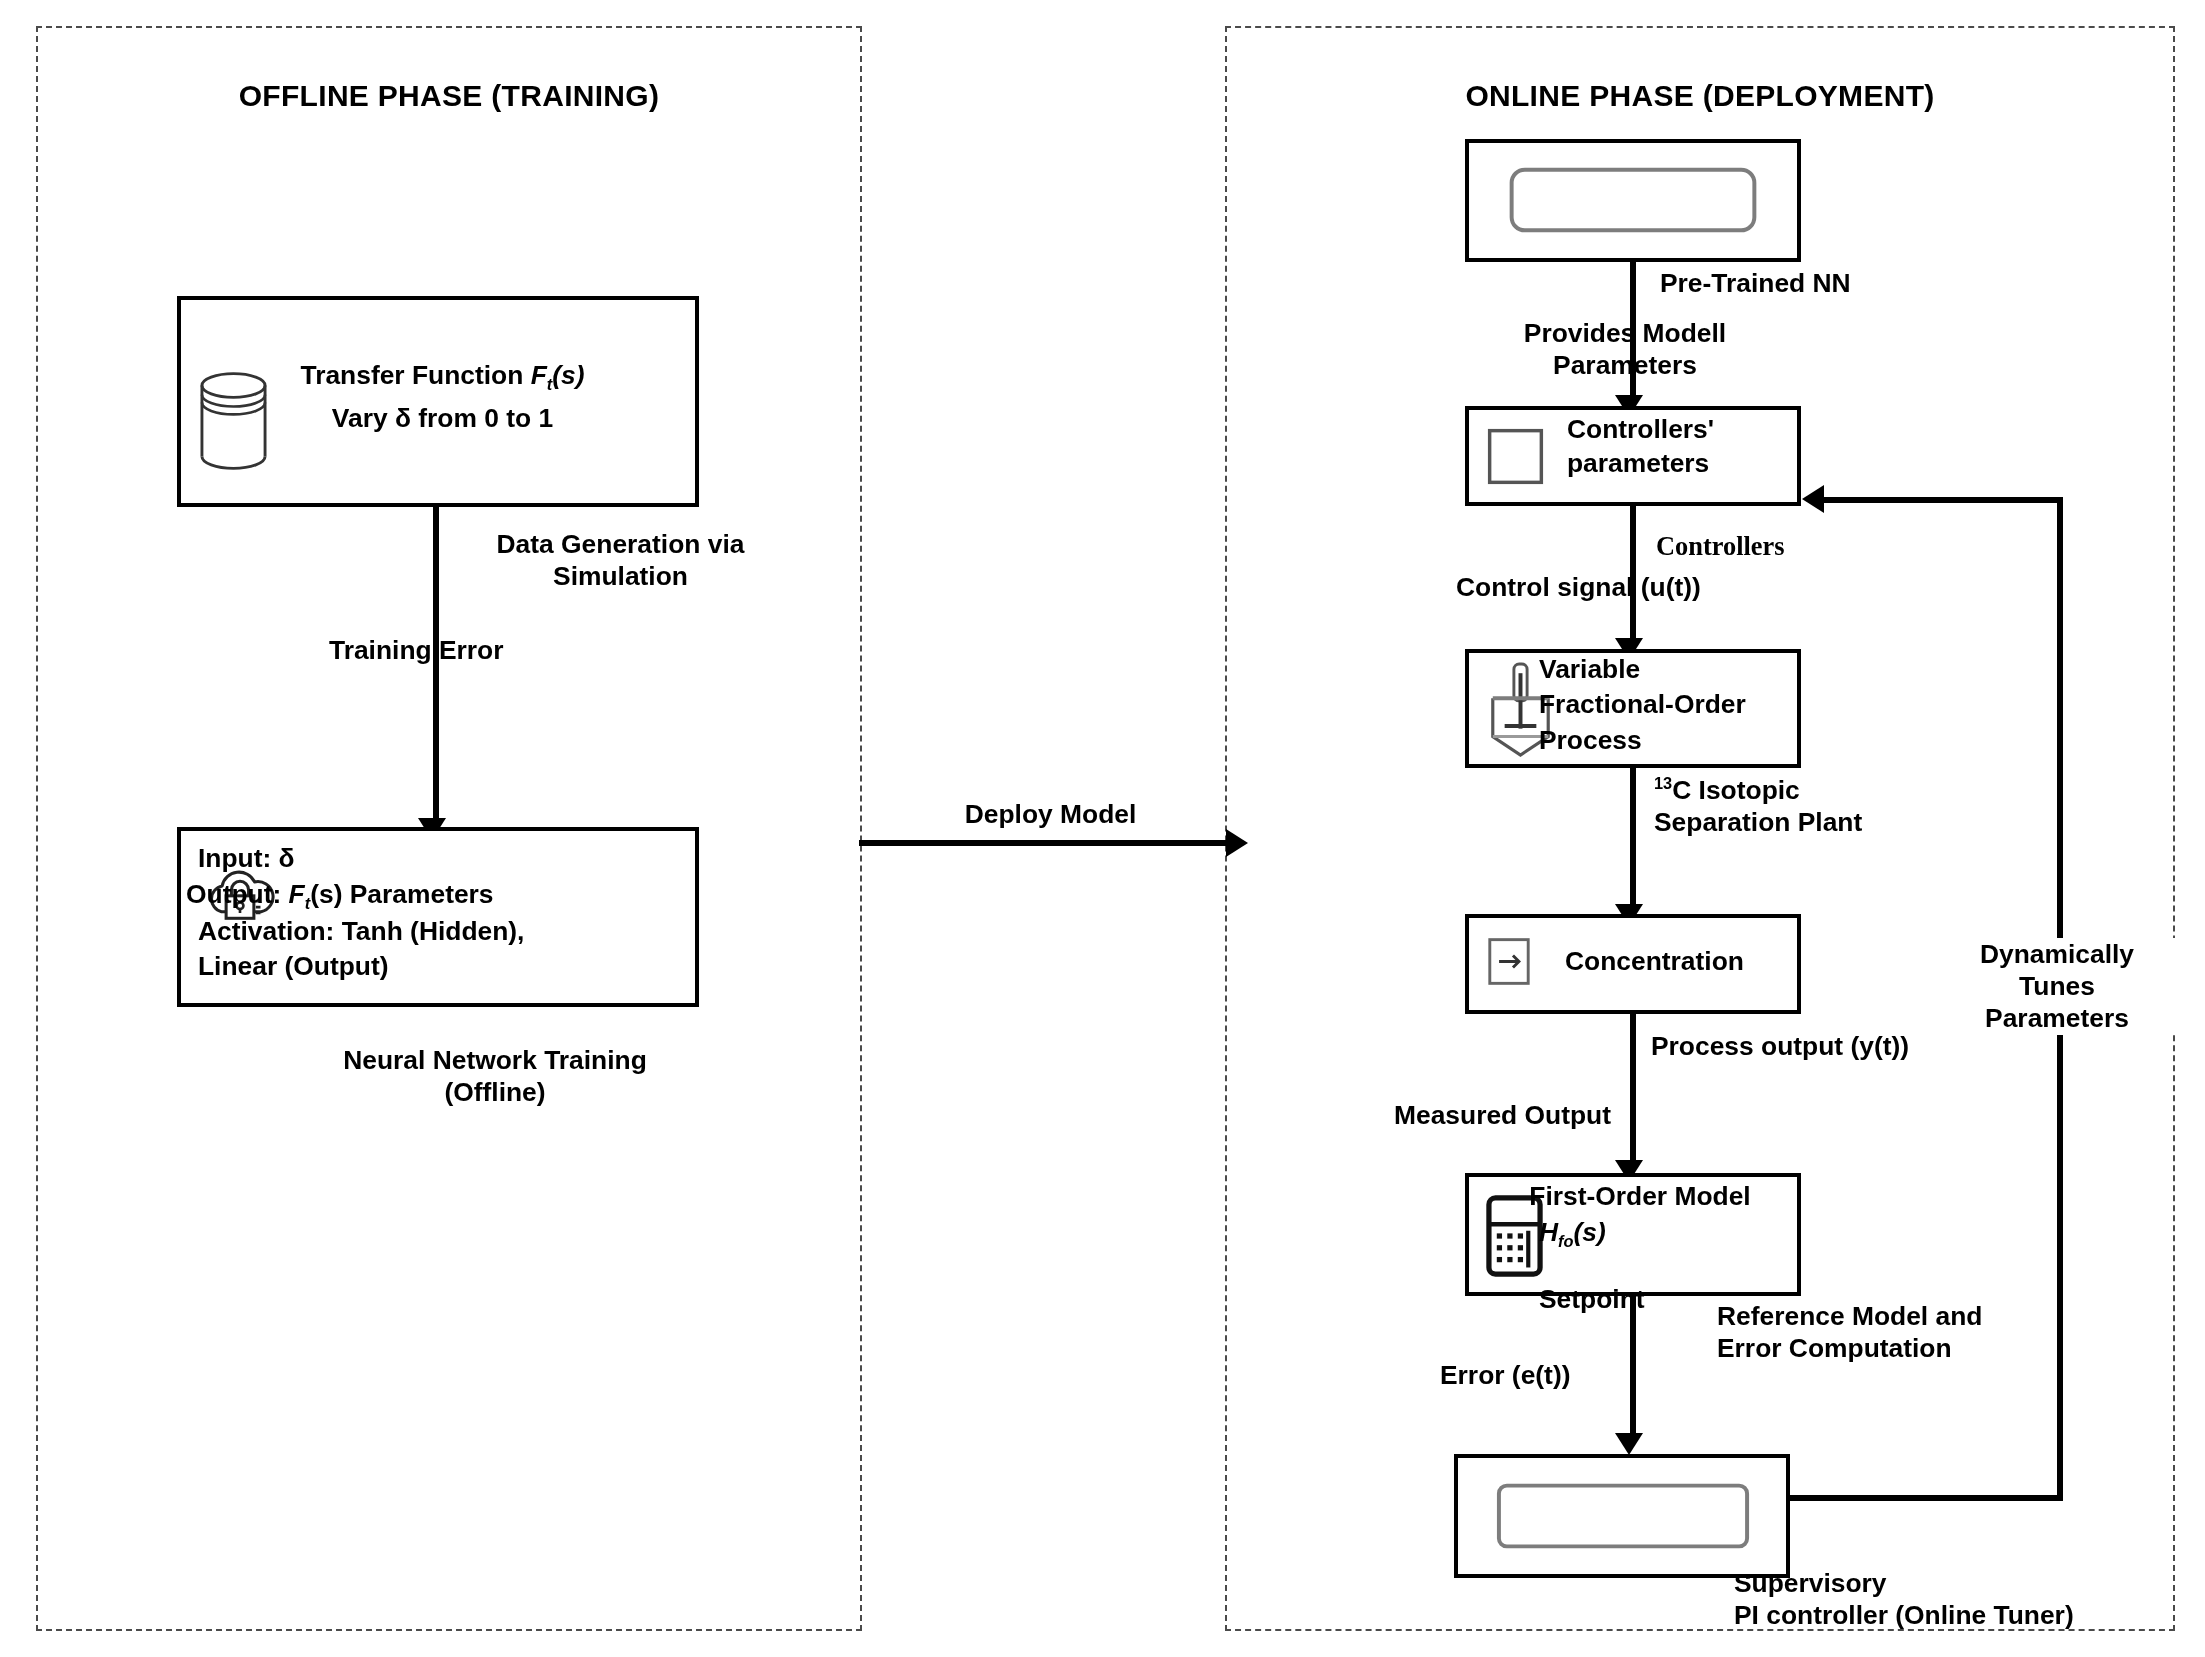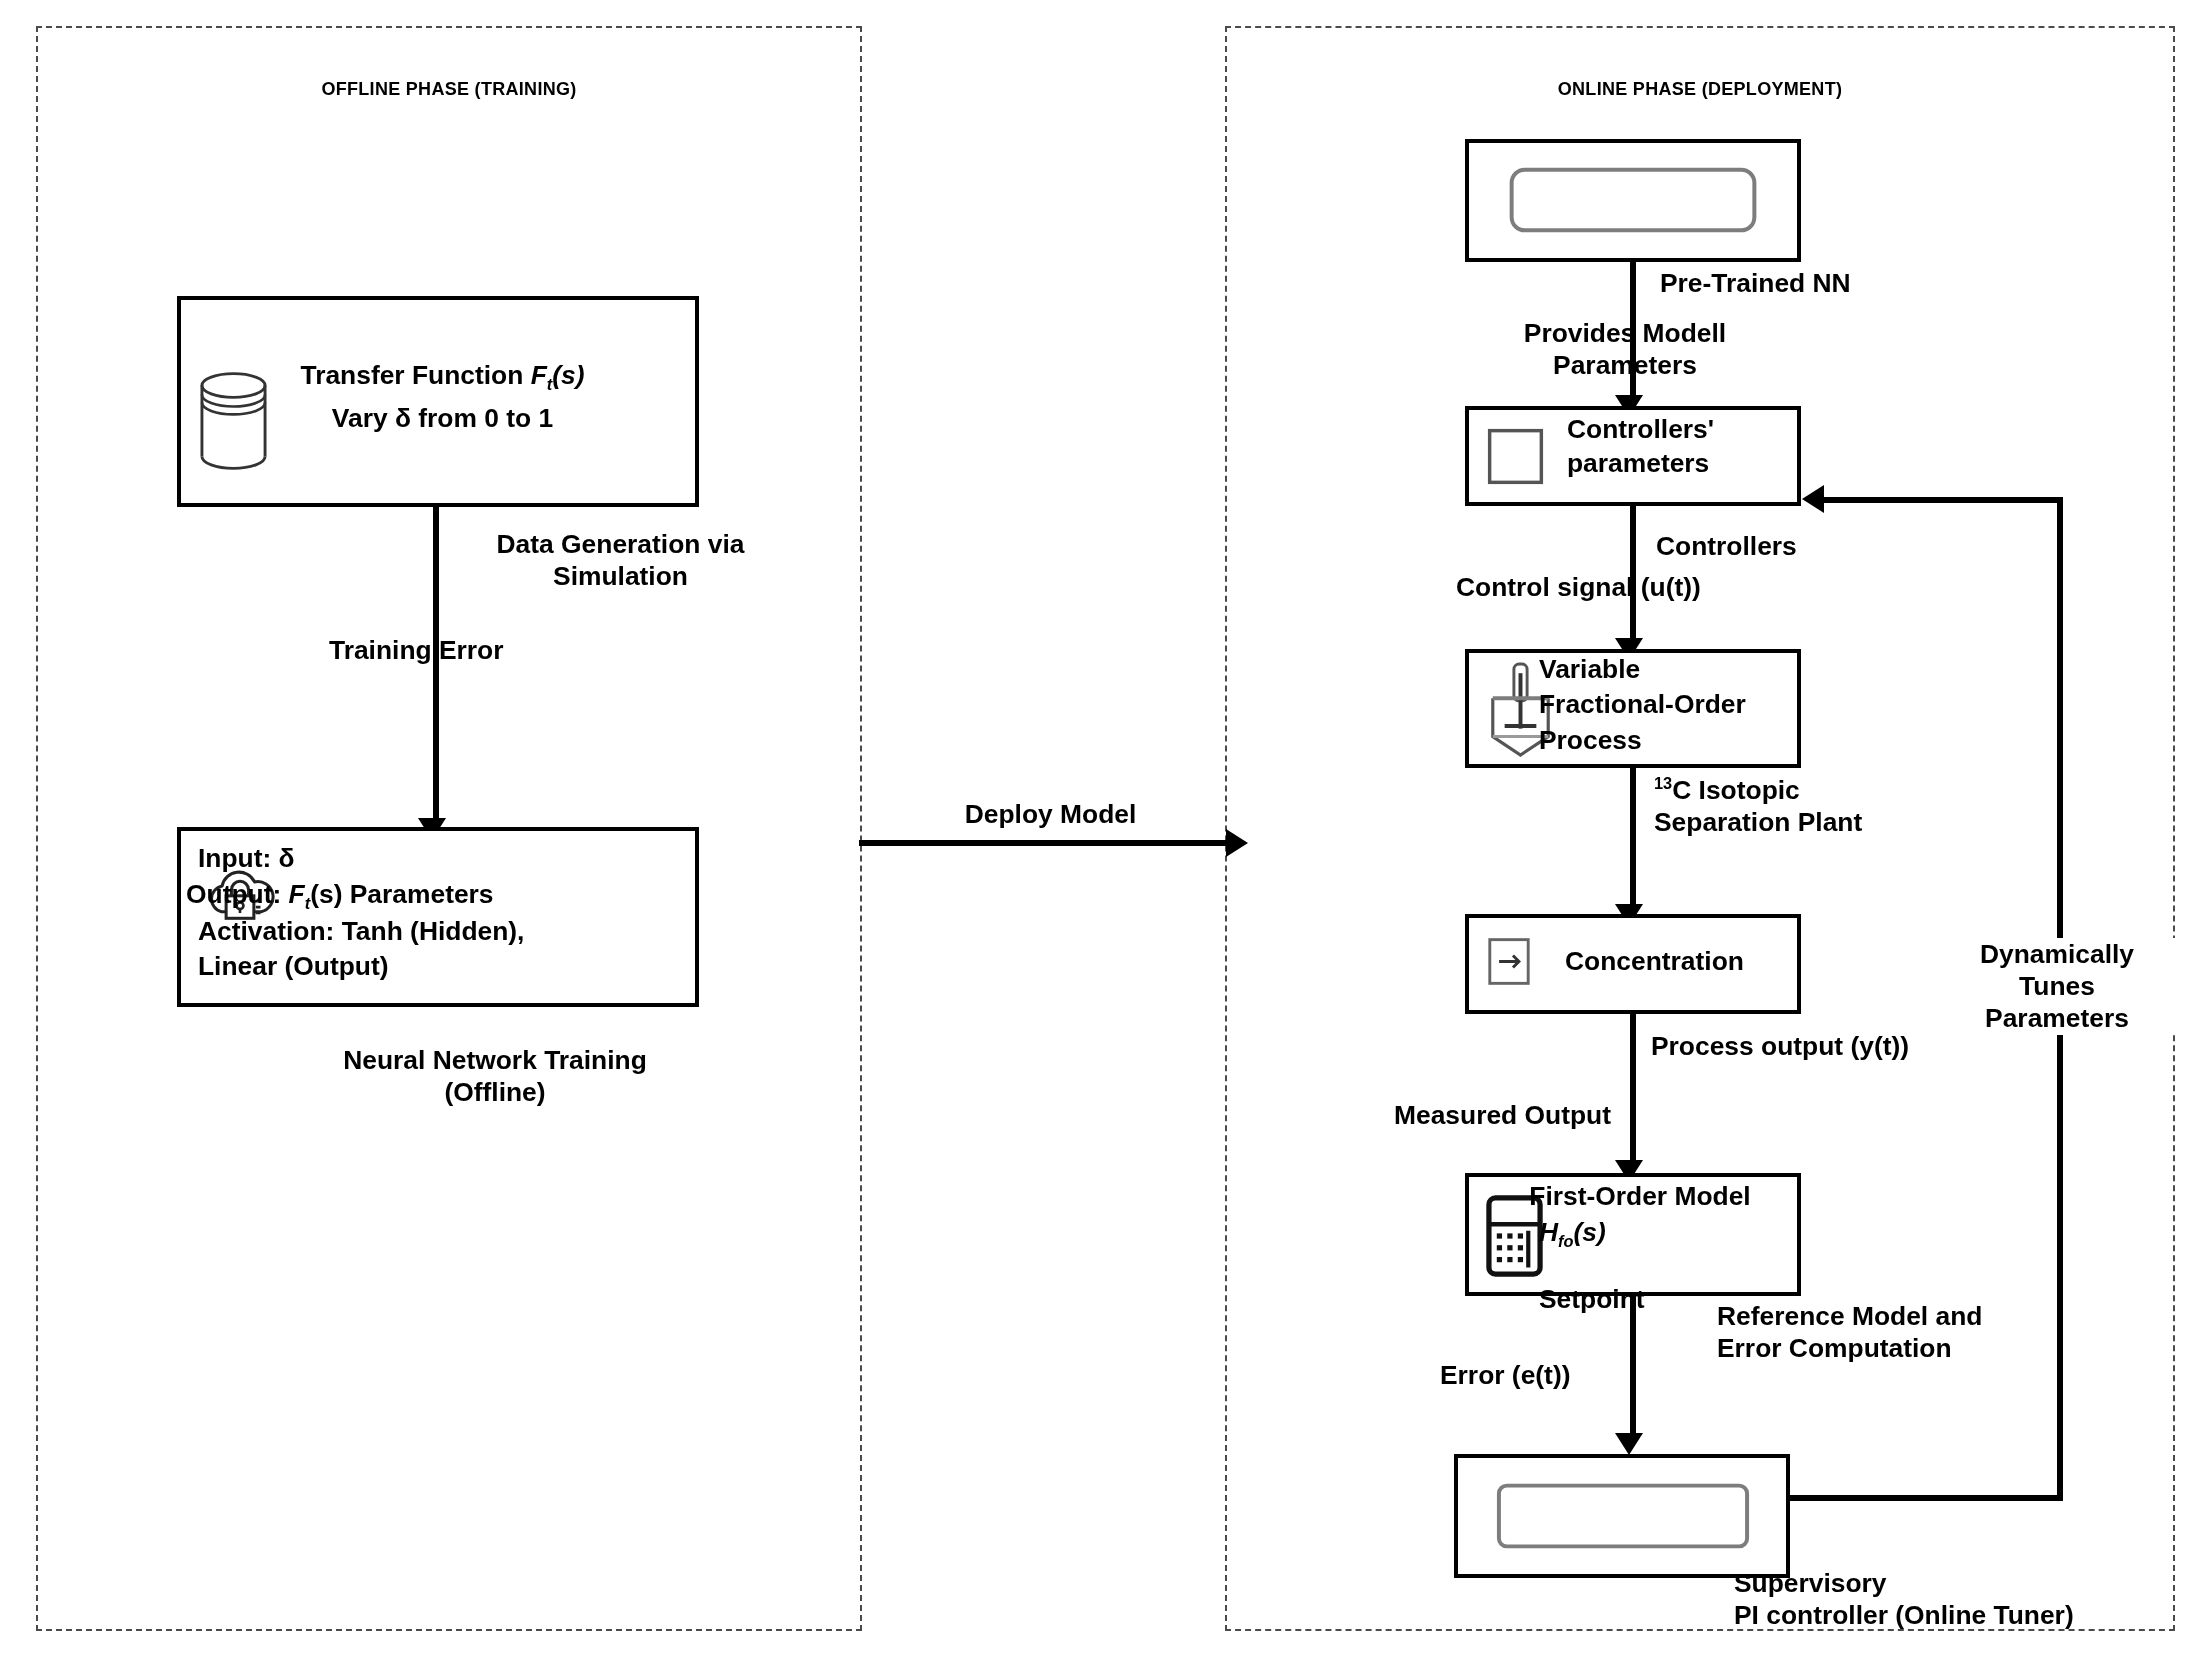--- a/index.html
+++ b/index.html
@@ -15,21 +15,21 @@
   .panel {
     position: absolute;
     border: 2.6px dashed #4a4a4a;
     background: transparent;
   }
   #panel-offline { left: 36px;   top: 26.4px; width: 826px; height: 1605px; }
   #panel-online  { left: 1225px; top: 26.4px; width: 950px; height: 1605px; }
 
   .phase-title {
     position: absolute;
-    font-size: 18px;
+    font-size: 30px;
     font-weight: bold;
     letter-spacing: 0.3px;
     color: #000;
     white-space: nowrap;
     text-align: center;
   }
 
   
   .box {
     position: absolute;
@@ -175,21 +175,21 @@
     <svg width="57" height="57" viewBox="0 0 43 43">
       <rect x="2" y="2" width="39" height="39" fill="#fff" stroke="#555" stroke-width="2.6"></rect>
     </svg>
   </div>
   <div class="box-text ta-left" style="left:1567px; top:414px; width:231px;">Controllers'</div>
   <div class="box-text ta-left" style="left:1567px; top:448px; width:231px;">parameters</div>
 
   <div class="vline" style="left:1630px; top:506px; height:139px;"></div>
   <div class="arrowdown" style="left:1615px; top:638px;"></div>
 
-  <div class="lbl ta-left" style="left:1656px; top:530px; width:310px;">Controllers</div>
+  <div class="lbl ta-left" style="left:1656px; top:530px; width:310px;font-family:Liberation Serif, serif;">Controllers</div>
   <div class="lbl ta-left" style="left:1456px; top:571px; width:409px;">Control signal (u(t))</div>
 
   <div class="box" style="left:1465px; top:649px; width:336px; height:119px;"></div>
   <div class="icon" style="left:1486px; top:660px;">
     <svg width="69" height="99" viewBox="0 0 52 75">
       <rect x="21" y="3" width="10" height="28" rx="4" ry="4" fill="#fff" stroke="#555" stroke-width="2.2"></rect>
       <path d="M26 10 L26 52" stroke="#333" stroke-width="3"></path>
       <path d="M14 50 L38 50" stroke="#333" stroke-width="3"></path>
       <path d="M5 29 L5 58 L26 72 L47 58 L47 29" fill="none" stroke="#555" stroke-width="2.4"></path>
       <path d="M5 29 L47 29" stroke="#7d7d7d" stroke-width="3"></path>

